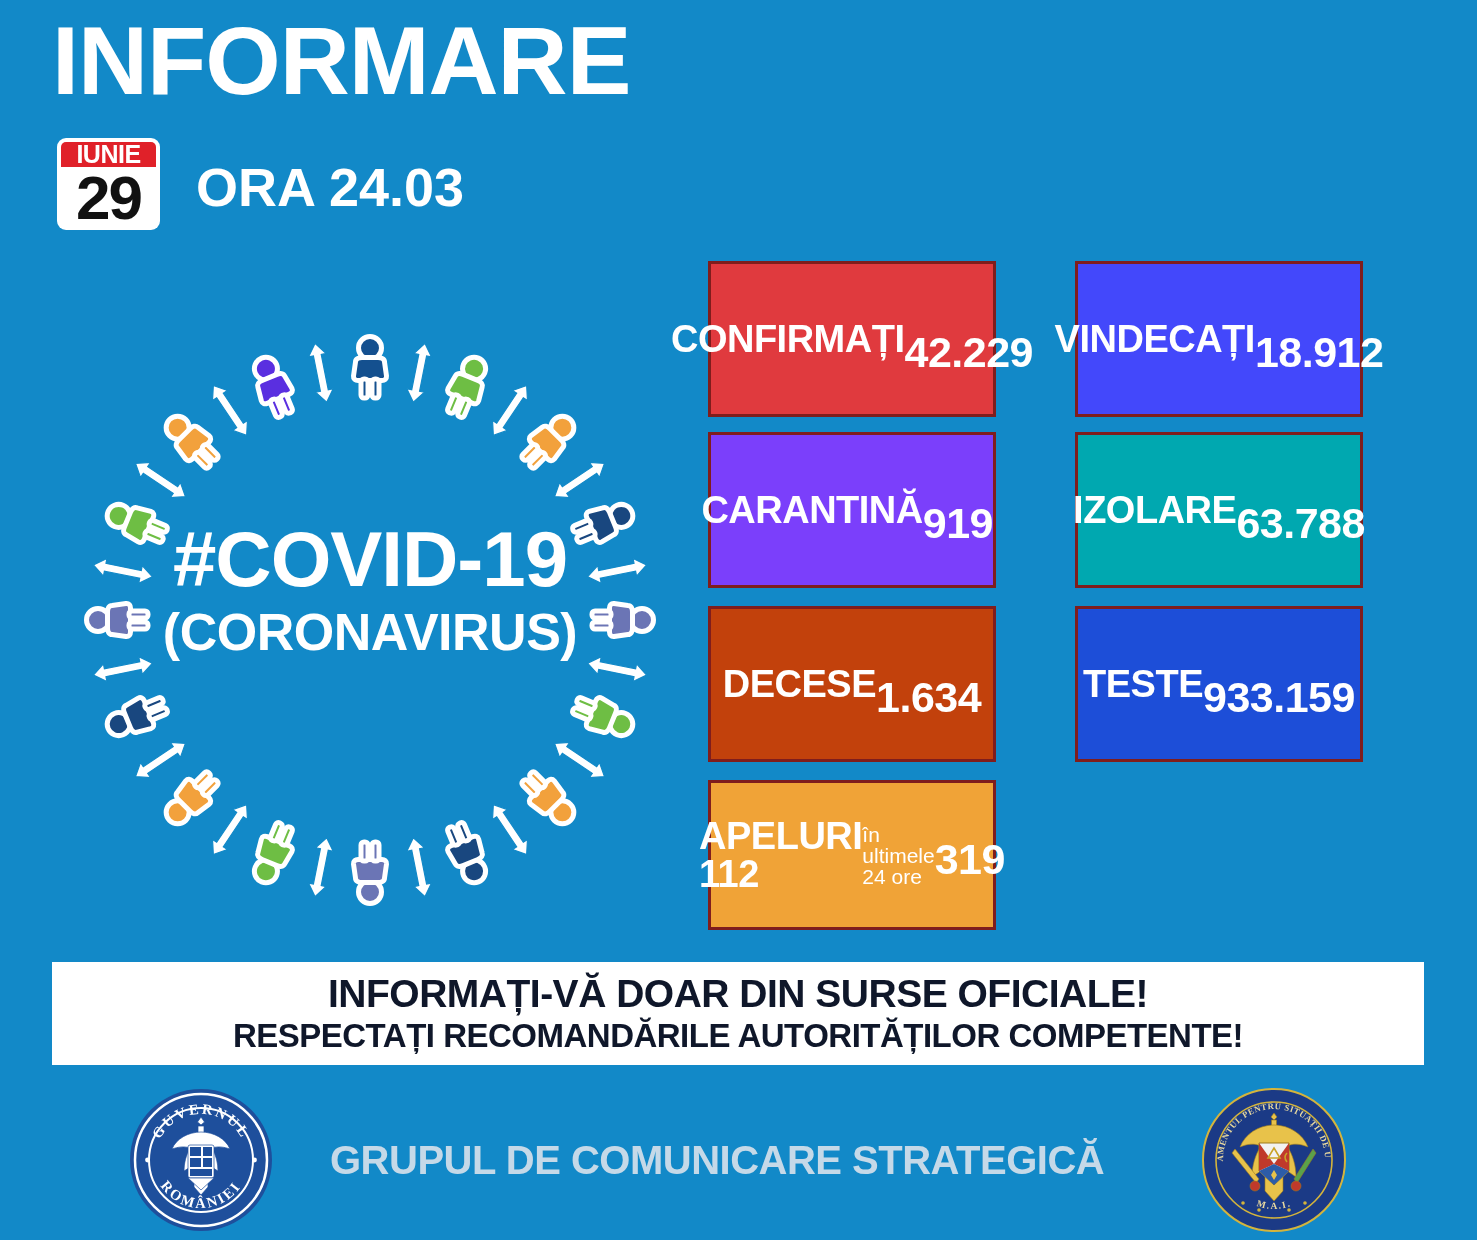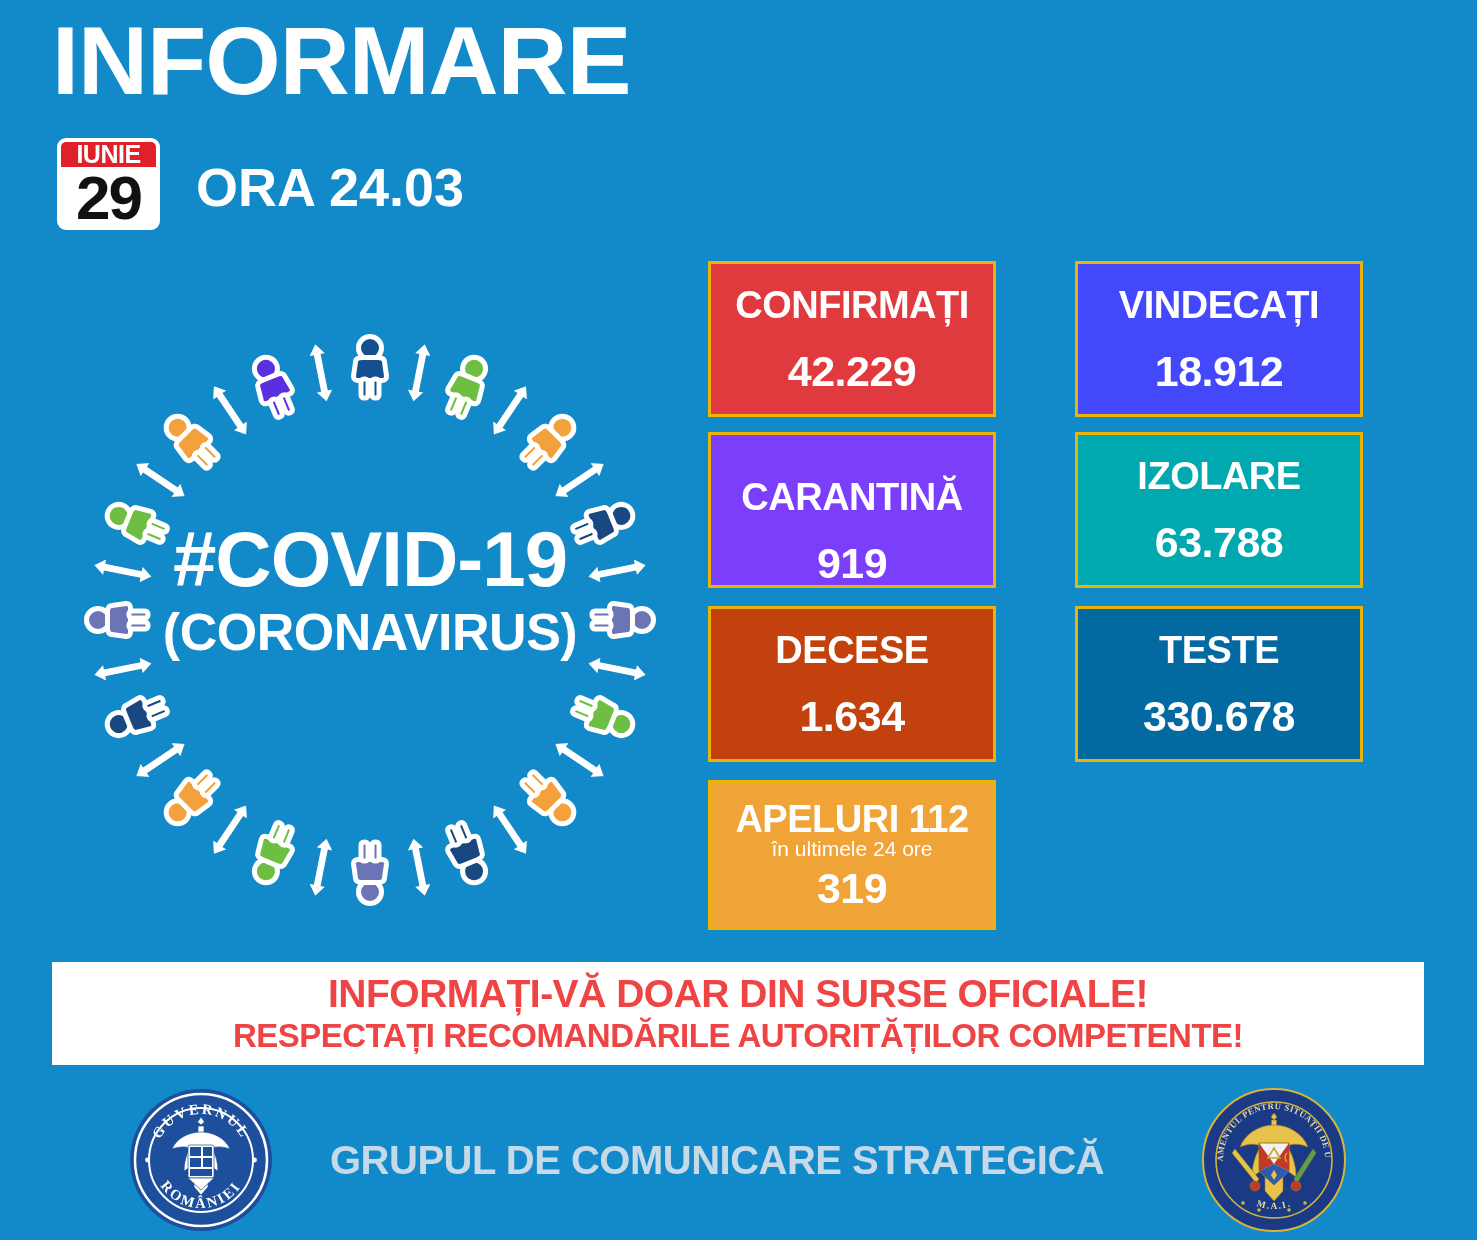--- a/index.html
+++ b/index.html
@@ -107,23 +107,22 @@
     font-weight: bold;
     letter-spacing: -0.5px;
     line-height: 1.1;
     display: block;
     margin-top: 6px;
   }
 
   
   .stat-box {
     position: absolute;
-    border: 3px solid #eab308;
+    border: 3px solid #7f1d1d;
     display: flex;
-    flex-direction: column;
     align-items: center;
     justify-content: center;
     color: #ffffff;
   }
   .stat-label {
     font-size: 38px;
     font-weight: bold;
     letter-spacing: -0.5px;
     line-height: 1;
   }
@@ -154,21 +153,21 @@
     position: absolute;
     left: 52px;
     top: 962px;
     width: 1372px;
     height: 103px;
     background: #ffffff;
     display: flex;
     flex-direction: column;
     align-items: center;
     justify-content: center;
-    color: #ef4444;
+    color: #0f172a;
   }
   #banner-line1 {
     font-size: 39px;
     font-weight: bold;
     letter-spacing: -0.5px;
     line-height: 1.05;
   }
   #banner-line2 {
     font-size: 33px;
     font-weight: bold;
@@ -364,23 +363,23 @@
   <div class="stat-box" id="box-izolare" style="background:#00a8b0">
     <div class="stat-label">IZOLARE</div>
     <div class="stat-value">63.788</div>
   </div>
 
   <div class="stat-box" id="box-decese" style="background:#c2410c">
     <div class="stat-label">DECESE</div>
     <div class="stat-value">1.634</div>
   </div>
 
-  <div class="stat-box" id="box-teste" style="background:#0369a1">
+  <div class="stat-box" id="box-teste" style="background:#1d4ed8">
     <div class="stat-label">TESTE</div>
-    <div class="stat-value">330.678</div>
+    <div class="stat-value">933.159</div>
   </div>
 
   <div class="stat-box has-sub" id="box-apeluri" style="background:#f0a337">
     <div class="stat-label">APELURI 112</div>
     <div class="stat-sub">în ultimele 24 ore</div>
     <div class="stat-value">319</div>
   </div>
 
   <div id="banner">
     <div id="banner-line1">INFORMAȚI-VĂ DOAR DIN SURSE OFICIALE!</div>

